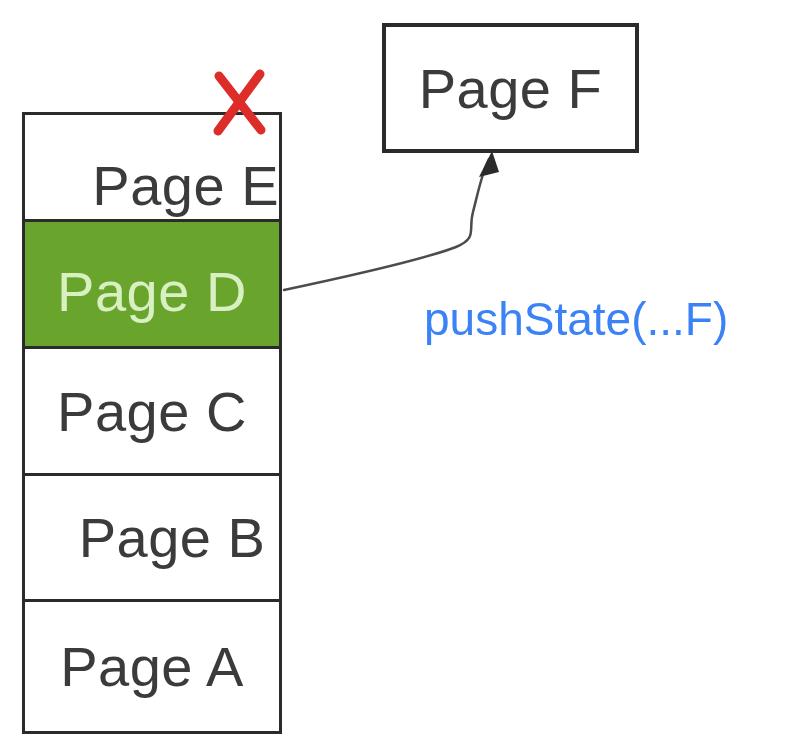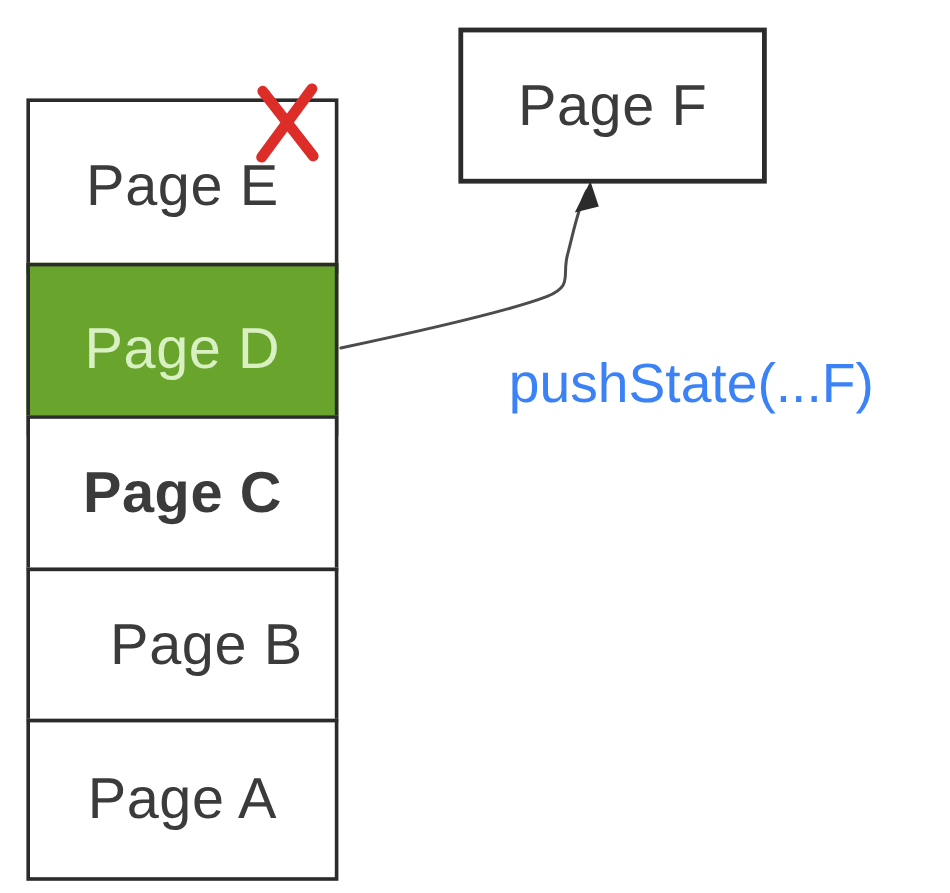--- a/index.html
+++ b/index.html
@@ -16,21 +16,21 @@
     overflow: hidden;
   }
   .box {
     position: absolute;
     box-sizing: border-box;
     border: 3px solid #2b2b2b;
     background: #ffffff;
     display: flex;
     align-items: center;
     justify-content: center;
-    font-size: 48px;
+    font-size: 56px;
     color: #3b3b3b;
     letter-spacing: 0.5px;
   }
   .stack-box {
     left: 22px;
     width: 260px;
   }
   .box.current {
     background: #69a52d;
     color: #d9f0c3;
@@ -58,29 +58,29 @@
     height: 744px;
     pointer-events: none;
     z-index: 10;
   }
 </style>
 </head>
 <body>
 
 <div class="canvas">
 
-  <div class="box stack-box" style="top:82px;height:146px;">
+  <div class="box stack-box" style="top:112px;height:146px;justify-content:flex-end;">
     <span>Page E</span>
   </div>
 
   <div class="box stack-box current" style="top:219px;height:144px;">
     <span>Page D</span>
   </div>
 
-  <div class="box stack-box" style="top:346px;height:130px;font-weight:bold;">
+  <div class="box stack-box" style="top:346px;height:130px;">
     <span>Page C</span>
   </div>
 
   <div class="box stack-box" style="top:473px;height:129px;padding-left:40px;">
     <span>Page B</span>
   </div>
 
   <div class="box stack-box" style="top:599px;height:135px;">
     <span>Page A</span>
   </div>

